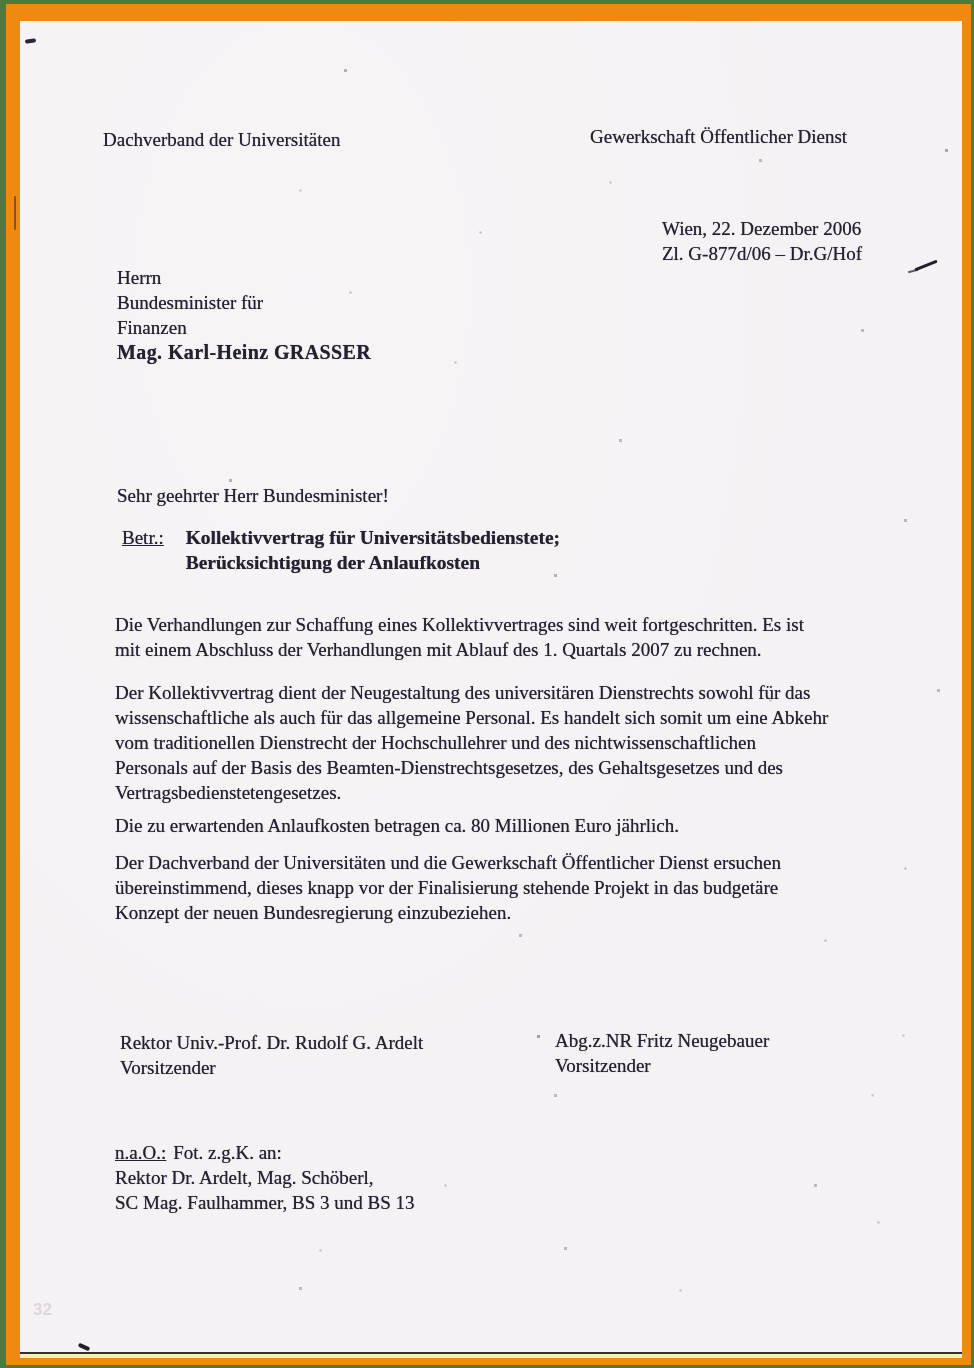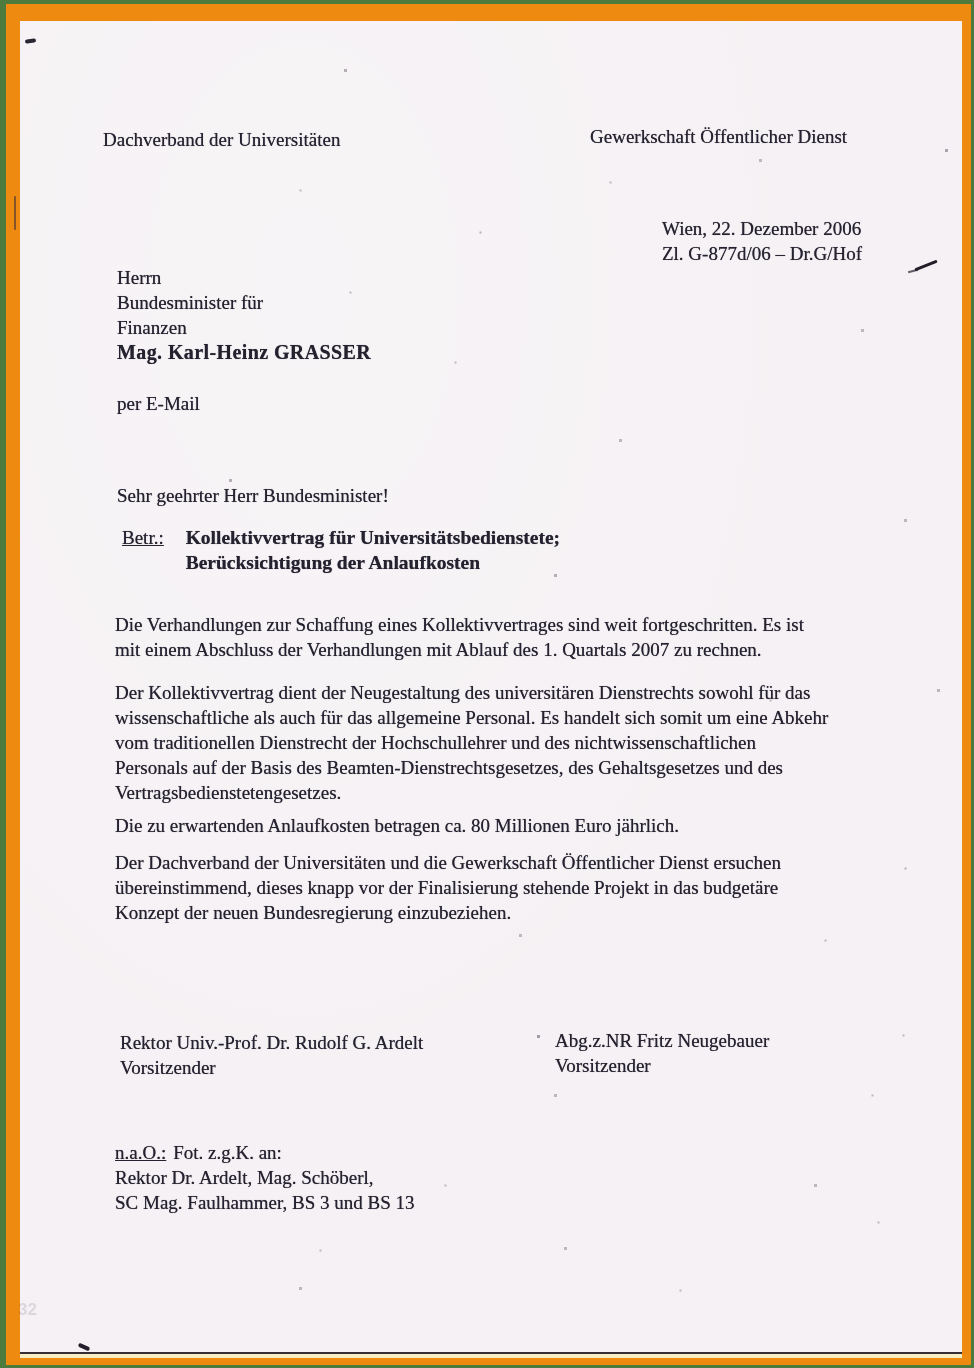--- a/index.html
+++ b/index.html
@@ -86,21 +86,21 @@
   }
   .pen-flick .stroke1 {
     position: absolute; left: 6px; top: 9px; width: 24px; height: 3px;
     background: #221e2a; border-radius: 2px; transform: rotate(-22deg);
   }
   .pen-flick .stroke2 {
     position: absolute; left: 0px; top: 15px; width: 10px; height: 1.5px;
     background: rgba(34,30,42,0.7); transform: rotate(-14deg);
   }
   .ghost-pagenum {
-    left: 18px; top: 1300px;
+    left: 33px; top: 1300px;
     font-family: "Liberation Sans", sans-serif;
     font-size: 17px; color: rgba(70,60,80,0.14);
     filter: blur(0.6px);
     font-weight: bold;
   }
   .mark-bottom {
     left: 78px; top: 1345px; width: 12px; height: 4px;
     background: #221e2a; border-radius: 2px; transform: rotate(24deg);
   }
   .specks {
@@ -152,21 +152,20 @@
   <div class="block dateblock">
     <div>Wien, 22. Dezember 2006</div>
     <div>Zl. G-877d/06 – Dr.G/Hof</div>
   </div>
 
   <div class="block recipient">
     <div>Herrn</div>
     <div>Bundesminister für</div>
     <div>Finanzen</div>
     <div class="name">Mag. Karl-Heinz GRASSER</div>
-    <div class="delivery">per E-Mail</div>
   </div>
 
   <div class="block salutation">Sehr geehrter Herr Bundesminister!</div>
 
   <div class="block subject">
     <span class="label">Betr.:</span><span class="subject-lines"><span style="display:block">Kollektivvertrag für Universitätsbedienstete;</span><span style="display:block">Berücksichtigung der Anlaufkosten</span></span>
   </div>
 
   <div class="block para para-1">
     <div>Die Verhandlungen zur Schaffung eines Kollektivvertrages sind weit fortgeschritten. Es ist</div>

